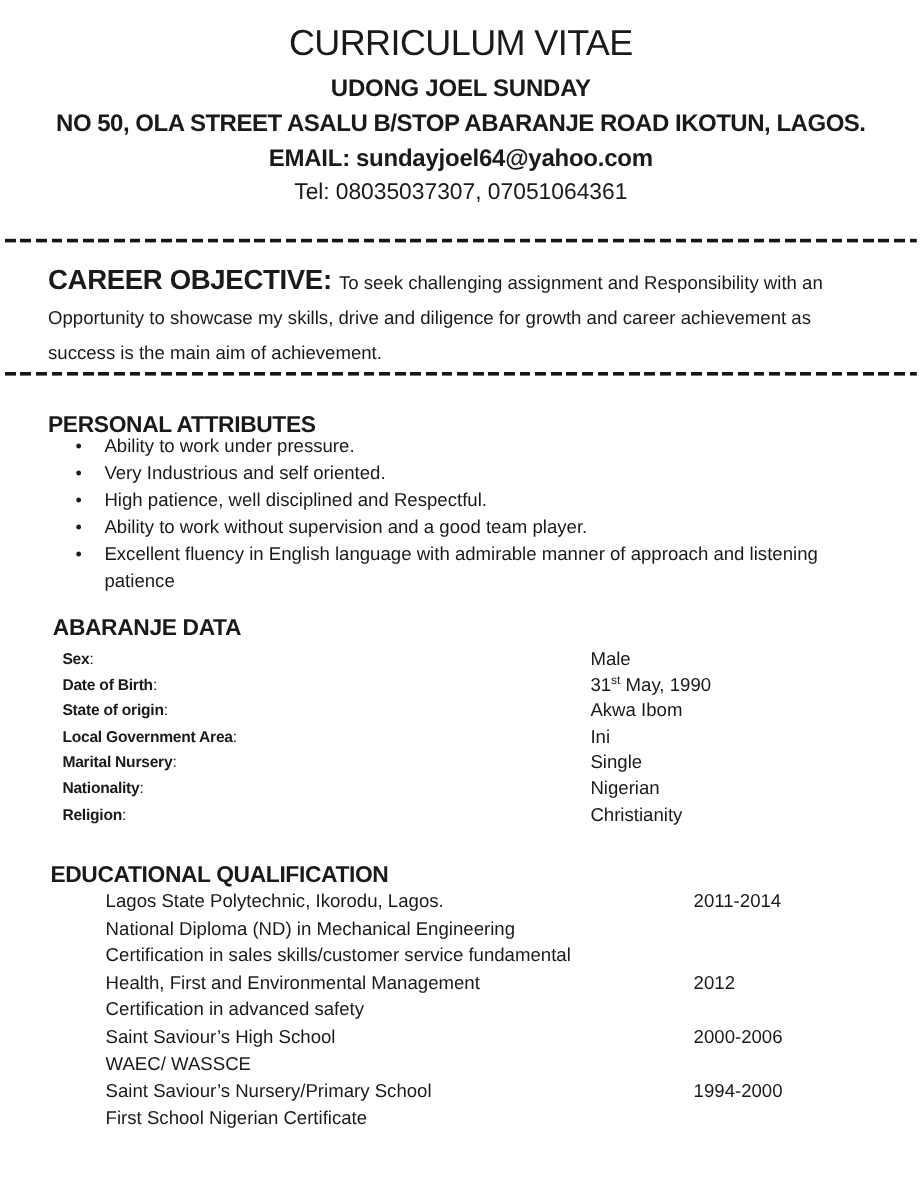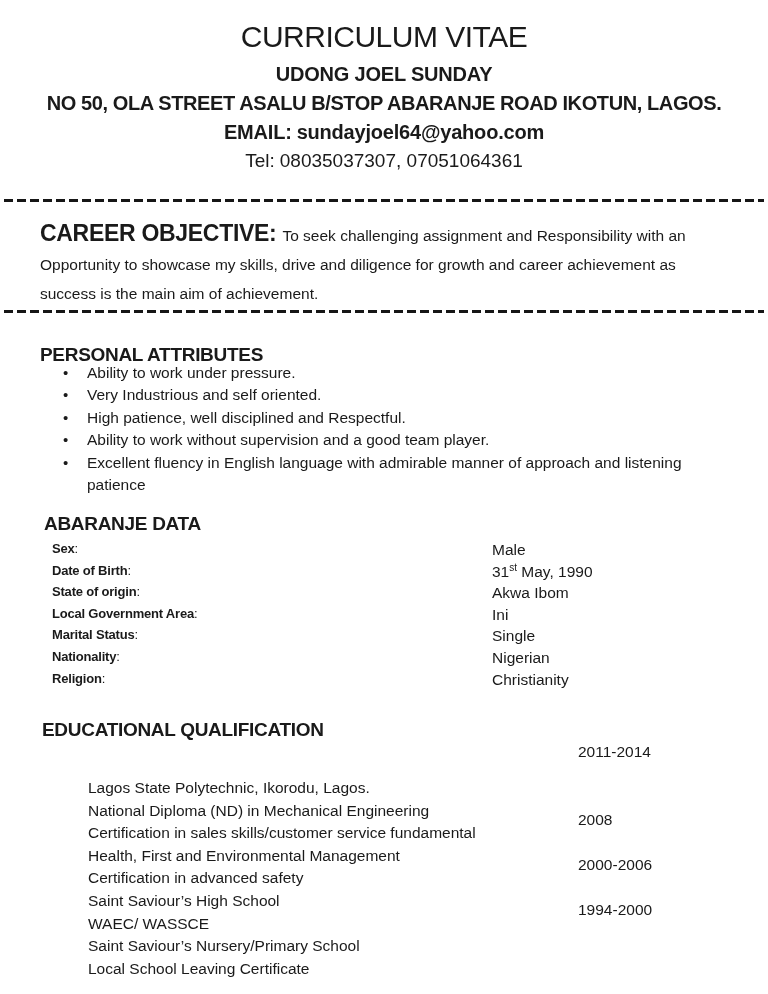--- a/index.html
+++ b/index.html
@@ -170,21 +170,20 @@
     right: 0;
   }
   .edu-row {
     position: relative;
     height: 22.6px;
   }
   .edu-text {
     position: absolute;
     left: 88px;
     font-size: 15.5px;
-    margin-top: 36px;
   }
   .edu-date {
     position: absolute;
     left: 578px;
     width: 84px;
     font-size: 15.5px;
   }
 </style>
 </head>
 <body style="color: rgb(26, 26, 26); background: rgb(255, 255, 255);">
@@ -241,21 +240,21 @@
     </div>
     <div class="pd-row">
       <span class="pd-label"><span>State of origin</span><span class="colon">:</span></span>
       <span class="pd-value">Akwa Ibom</span>
     </div>
     <div class="pd-row">
       <span class="pd-label"><span>Local Government Area</span><span class="colon">:</span></span>
       <span class="pd-value">Ini</span>
     </div>
     <div class="pd-row">
-      <span class="pd-label"><span>Marital Status</span><span class="colon">:</span></span>
+      <span class="pd-label"><span>Marital Nursery</span><span class="colon">:</span></span>
       <span class="pd-value">Single</span>
     </div>
     <div class="pd-row">
       <span class="pd-label"><span>Nationality</span><span class="colon">:</span></span>
       <span class="pd-value">Nigerian</span>
     </div>
     <div class="pd-row">
       <span class="pd-label"><span>Religion</span><span class="colon">:</span></span>
       <span class="pd-value">Christianity</span>
     </div>
@@ -268,32 +267,32 @@
       <span class="edu-date">2011-2014</span>
     </div>
     <div class="edu-row">
       <span class="edu-text">National Diploma (ND) in Mechanical Engineering</span>
     </div>
     <div class="edu-row">
       <span class="edu-text">Certification in sales skills/customer service fundamental</span>
     </div>
     <div class="edu-row">
       <span class="edu-text">Health, First and Environmental Management</span>
-      <span class="edu-date">2008</span>
+      <span class="edu-date">2012</span>
     </div>
     <div class="edu-row">
       <span class="edu-text">Certification in advanced safety</span>
     </div>
     <div class="edu-row">
       <span class="edu-text">Saint Saviour’s High School</span>
       <span class="edu-date">2000-2006</span>
     </div>
     <div class="edu-row">
       <span class="edu-text">WAEC/ WASSCE</span>
     </div>
     <div class="edu-row">
       <span class="edu-text">Saint Saviour’s Nursery/Primary School</span>
       <span class="edu-date">1994-2000</span>
     </div>
     <div class="edu-row">
-      <span class="edu-text">Local School Leaving Certificate</span>
+      <span class="edu-text">First School Nigerian Certificate</span>
     </div>
   </div>
 
 </body></html>

